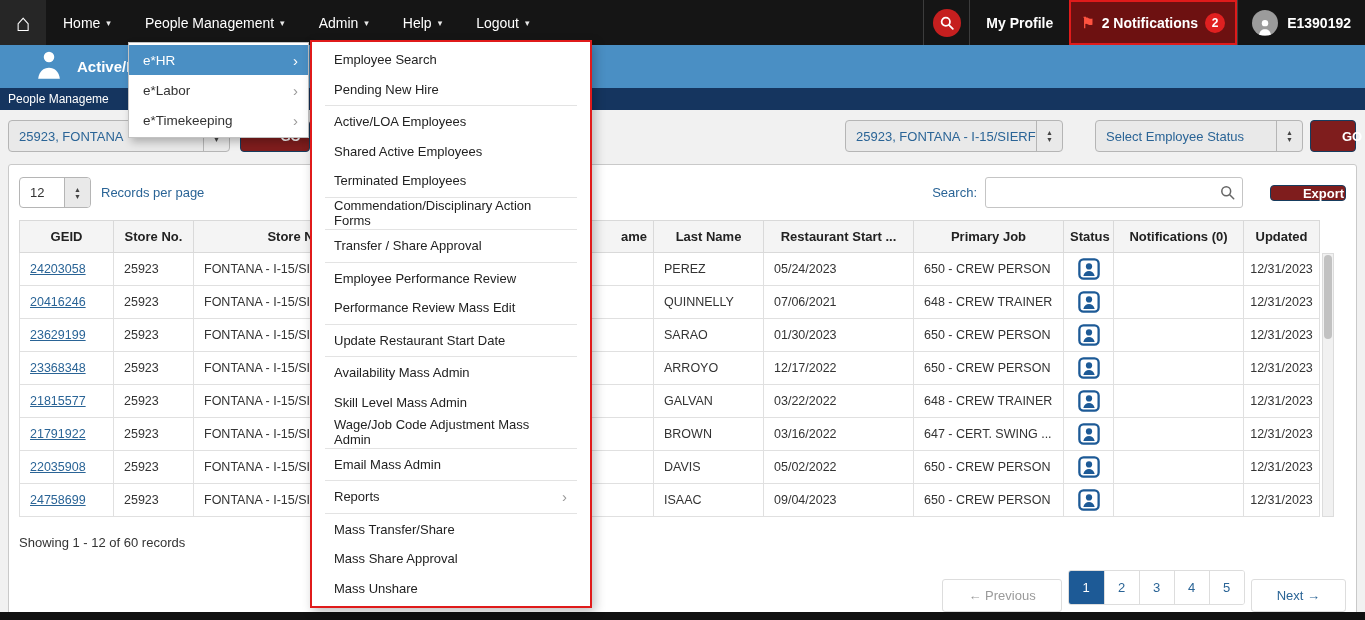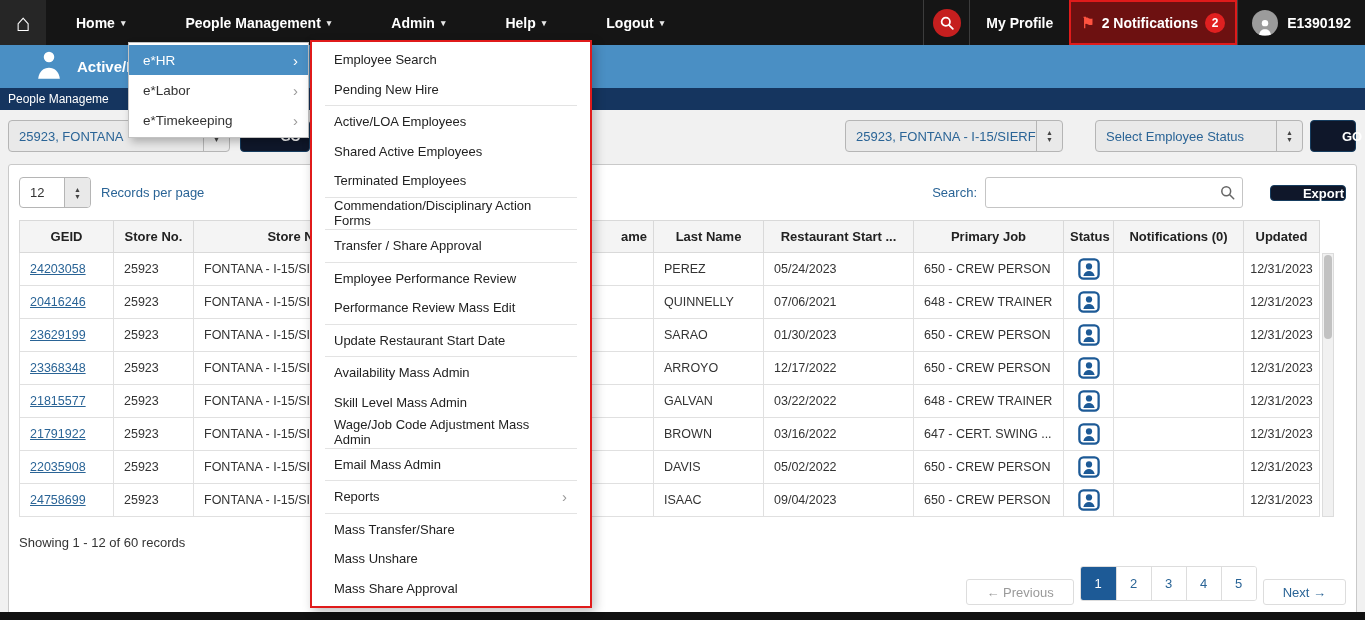--- a/index.html
+++ b/index.html
@@ -2,21 +2,21 @@
 <html><head>
 <meta charset="utf-8">
 <style>
   * { margin:0; padding:0; box-sizing:border-box; }
   body { width:1365px; height:620px; font-family:"Liberation Sans", sans-serif; overflow:hidden; background:#f1f1f1; }
   .viewport { position:relative; width:1365px; height:620px; background:#f1f1f1; overflow:hidden; }
 
   
   .topbar { position:relative; z-index:40; height:45px; background:#151515; display:flex; align-items:stretch; color:#fff; }
   .home-box { width:46px; display:flex; align-items:center; justify-content:center; font-size:24px; background:#262626; cursor:pointer; }
-  .nav-item { display:flex; align-items:center; gap:6px; padding:0 30px; font-size:14px; font-weight:700; cursor:pointer; }
+  .nav-item { display:flex; align-items:center; gap:6px; padding:0 17px; font-size:14px; font-weight:400; cursor:pointer; }
   .caret { font-size:9px; opacity:.9; margin-top:1px; }
   .topbar-right { margin-left:auto; display:flex; align-items:stretch; }
   .search-btn { width:46px; display:flex; align-items:center; justify-content:center; border-left:1px solid #3c3c3c; cursor:pointer; }
   .search-circle { width:28px; height:28px; border-radius:50%; background:#c51f1f; display:flex; align-items:center; justify-content:center; }
   .profile { display:flex; align-items:center; padding:0 16px; border-left:1px solid #3c3c3c; font-size:14px; font-weight:700; cursor:pointer; }
   .notif { display:flex; align-items:center; gap:7px; padding:0 10px; border:2px solid #e01b1b; background:#6d1111; font-size:14px; font-weight:700; cursor:pointer; }
   .flag { color:#ff5340; font-size:15px; }
   .badge { min-width:20px; height:20px; border-radius:50%; background:#e02020; display:flex; align-items:center; justify-content:center; font-size:12px; font-weight:700; }
   .userbox { display:flex; align-items:center; gap:9px; padding:0 14px; border-left:1px solid #3c3c3c; font-size:14px; font-weight:700; cursor:pointer; }
   .avatar { width:26px; height:26px; border-radius:50%; background:#9b9b9b; display:flex; align-items:flex-end; justify-content:center; overflow:hidden; }
@@ -32,21 +32,21 @@
   .filter-row > * { position:absolute; top:0; }
   .select { background:#e9e9e9; border:1px solid #b5b5b5; border-radius:4px; height:32px; display:flex; align-items:center; justify-content:space-between; color:#2a6496; font-size:13px; cursor:pointer; }
   .sel-text { padding:0 10px; white-space:nowrap; overflow:hidden; flex:1; }
   .spin { width:26px; align-self:stretch; border-left:1px solid #b5b5b5; display:flex; flex-direction:column; align-items:center; justify-content:center; color:#444; }
   .spin i, .pp-spin i { font-style:normal; font-size:7px; line-height:7px; }
   .left-store { left:0; width:222px; }
   .left-go { left:232px; width:70px; }
   .right-store { left:837px; width:218px; }
   .status-select { left:1087px; width:208px; }
   .go-btn { left:1302px; width:46px; }
-  .btn-navy { background:#0f172a; color:#fff; border:1px solid #163c5e; border-radius:4px; height:32px; font-size:13px; font-weight:700; cursor:pointer; font-family:inherit;padding-left:31px; }
+  .btn-navy { background:#7f1d1d; color:#fff; border:1px solid #163c5e; border-radius:4px; height:32px; font-size:13px; font-weight:700; cursor:pointer; font-family:inherit;padding-left:31px; }
 
   .panel { background:#fff; border:1px solid #c9c9c9; border-radius:3px; padding:12px 10px 14px; position:relative; }
   .panel-toolbar { display:flex; align-items:center; margin-bottom:12px; height:31px; }
   .pp-box { display:flex; height:31px; border:1px solid #b5b5b5; border-radius:4px; overflow:hidden; background:#fff; cursor:pointer; }
   .pp-value { width:44px; display:flex; align-items:center; padding-left:10px; font-size:13px; color:#333; }
   .pp-spin { width:26px; background:#e9e9e9; border-left:1px solid #b5b5b5; display:flex; flex-direction:column; align-items:center; justify-content:center; color:#444; }
   .pp-label { margin-left:10px; color:#2a6496; font-size:13px; }
   .toolbar-right { margin-left:auto; display:flex; align-items:center; }
   .search-label { color:#2a6496; font-size:13px; margin-right:8px; }
   .search-wrap { position:relative; }
@@ -60,21 +60,21 @@
   thead th { height:32px; background:#f4f4f4; border-color:#d9d9d9; font-size:13px; font-weight:700; color:#222; text-align:center; padding:0 6px; cursor:pointer; }
   th.th-right { text-align:right; }
   td { height:33px; padding:0 10px; }
   td.td-center { text-align:center; padding:0 4px; }
   .geid-link { color:#2a6496; text-decoration:underline; cursor:pointer; }
   .status-wrap { display:inline-flex; vertical-align:middle; cursor:pointer; }
   .vscroll { width:12px; height:264px; margin-top:33px; margin-left:2px; background:#f1f1f1; border:1px solid #dcdcdc; position:relative; }
   .vthumb { position:absolute; top:1px; left:1px; width:8px; height:84px; background:#c2c2c2; border-radius:4px; }
   .showing { margin-top:18px; font-size:13px; color:#333; }
   .pager-row { display:flex; justify-content:flex-end; align-items:center; margin-top:12px; gap:6px; }
-  .pg { height:26px; background:#fff; border:1px solid #ddd; border-radius:3px; color:#2a6496; font-size:13px; padding:0 19px; cursor:pointer; font-family:inherit;margin-top:17px; }
+  .pg { height:33px; background:#fff; border:1px solid #ddd; border-radius:3px; color:#2a6496; font-size:13px; padding:0 25px; cursor:pointer; font-family:inherit;margin-top:17px; }
   .pg.prev { color:#9a9a9a; }
   .pg-group { display:flex; border:1px solid #ddd; border-radius:3px; overflow:hidden; }
   .page { width:35px; height:33px; border:none; border-left:1px solid #ddd; background:#fff; color:#2a6496; font-size:13px; cursor:pointer; font-family:inherit; }
   .page:first-child { border-left:none; }
   .page.active { background:#1d5a96; color:#fff; }
 
   .bottom-bar { position:absolute; left:0; bottom:0; width:100%; height:8px; background:#111; z-index:45; }
 
   
   .menu-l1 { position:absolute; left:128px; top:42px; width:181px; background:#fff; border:1px solid #c2c2c2; box-shadow:3px 4px 8px rgba(0,0,0,.25); z-index:60; padding:2px 0; }
@@ -477,20 +477,20 @@
       <div class="sep"></div>
       <div class="mi">
         <span>Reports</span>
         <span class="sub-arrow">›</span>
       </div>
       <div class="sep"></div>
       <div class="mi">
         <span>Mass Transfer/Share</span>
       </div>
       <div class="mi">
+        <span>Mass Share Approval</span>
+      </div>
+      <div class="mi">
         <span>Mass Unshare</span>
       </div>
-      <div class="mi">
-        <span>Mass Share Approval</span>
-      </div>
     </div>
 
 </div>
 
 </body></html>

